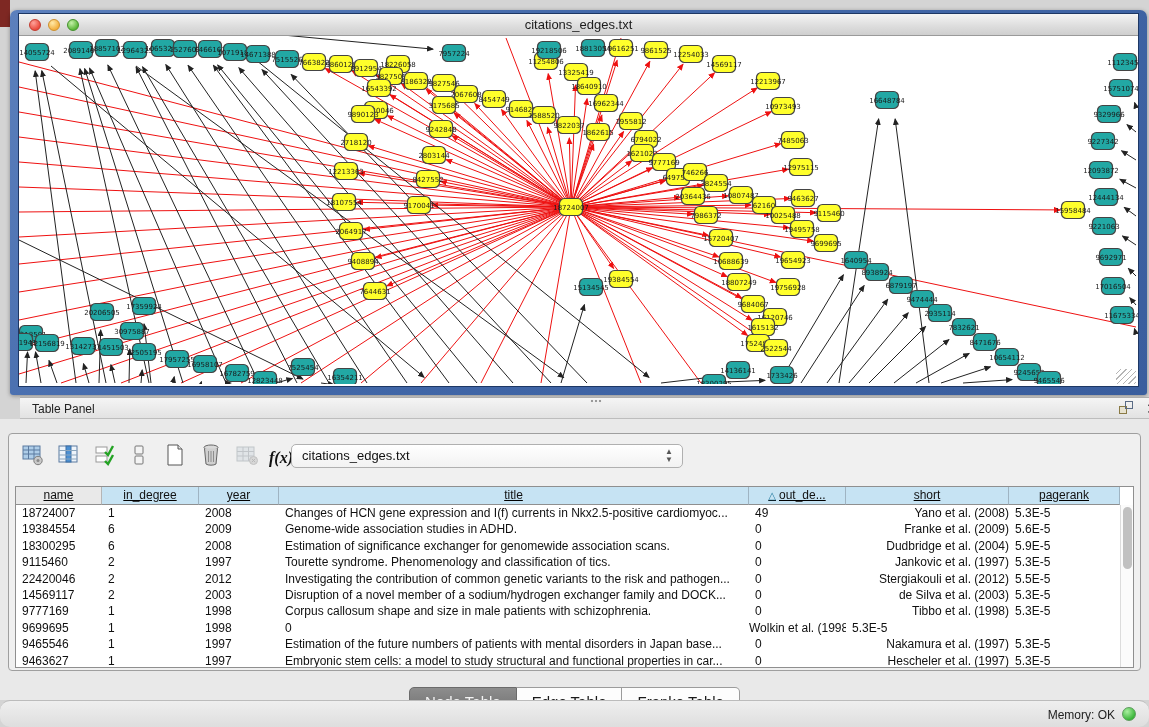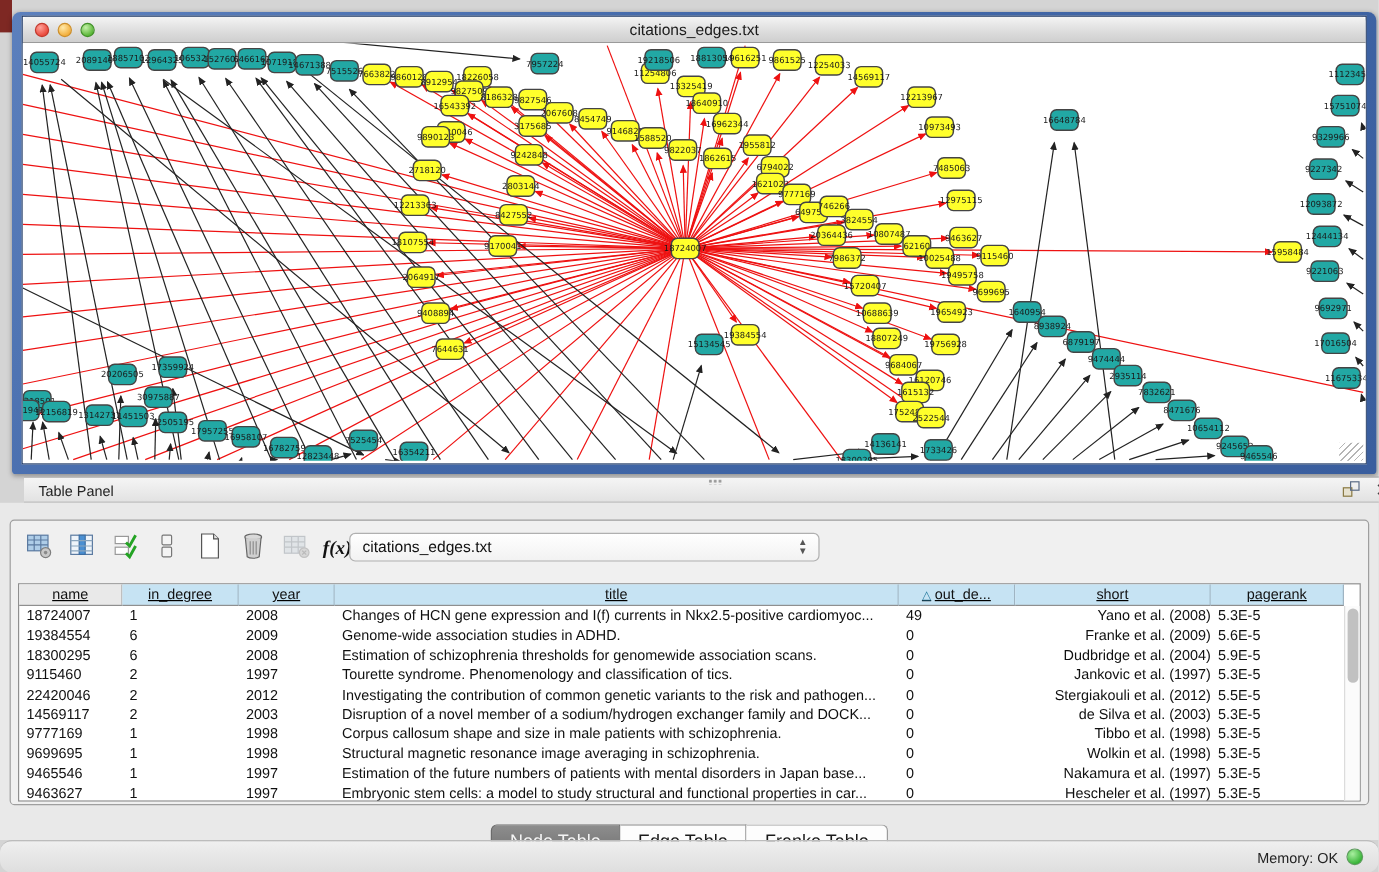--- a/index.html
+++ b/index.html
@@ -644,21 +644,21 @@
             <div class="td">2009</div>
             <div class="td">Genome-wide association studies in ADHD.</div>
             <div class="td">0</div>
             <div class="td center">Franke et al. (2009)</div>
             <div class="td">5.6E-5</div>
           </div>
           <div class="trow">
             <div class="td">18300295</div>
             <div class="td">6</div>
             <div class="td">2008</div>
-            <div class="td">Estimation of schizophrenia thresholds for genomewide association scans.</div>
+            <div class="td">Estimation of significance exchanger for genomewide association scans.</div>
             <div class="td">0</div>
             <div class="td center">Dudbridge et al. (2004)</div>
             <div class="td">5.9E-5</div>
           </div>
           <div class="trow">
             <div class="td">9115460</div>
             <div class="td">2</div>
             <div class="td">1997</div>
             <div class="td">Tourette syndrome. Phenomenology and classification of tics.</div>
             <div class="td">0</div>
@@ -689,21 +689,20 @@
             <div class="td">1998</div>
             <div class="td">Corpus callosum shape and size in male patients with schizophrenia.</div>
             <div class="td">0</div>
             <div class="td center">Tibbo et al. (1998)</div>
             <div class="td">5.3E-5</div>
           </div>
           <div class="trow">
             <div class="td">9699695</div>
             <div class="td">1</div>
             <div class="td">1998</div>
-            <div class="td">Structural magnetic resonance image averaging in schizophrenia.</div>
             <div class="td">0</div>
             <div class="td center">Wolkin et al. (1998)</div>
             <div class="td">5.3E-5</div>
           </div>
           <div class="trow">
             <div class="td">9465546</div>
             <div class="td">1</div>
             <div class="td">1997</div>
             <div class="td">Estimation of the future numbers of patients with mental disorders in Japan base...</div>
             <div class="td">0</div>

